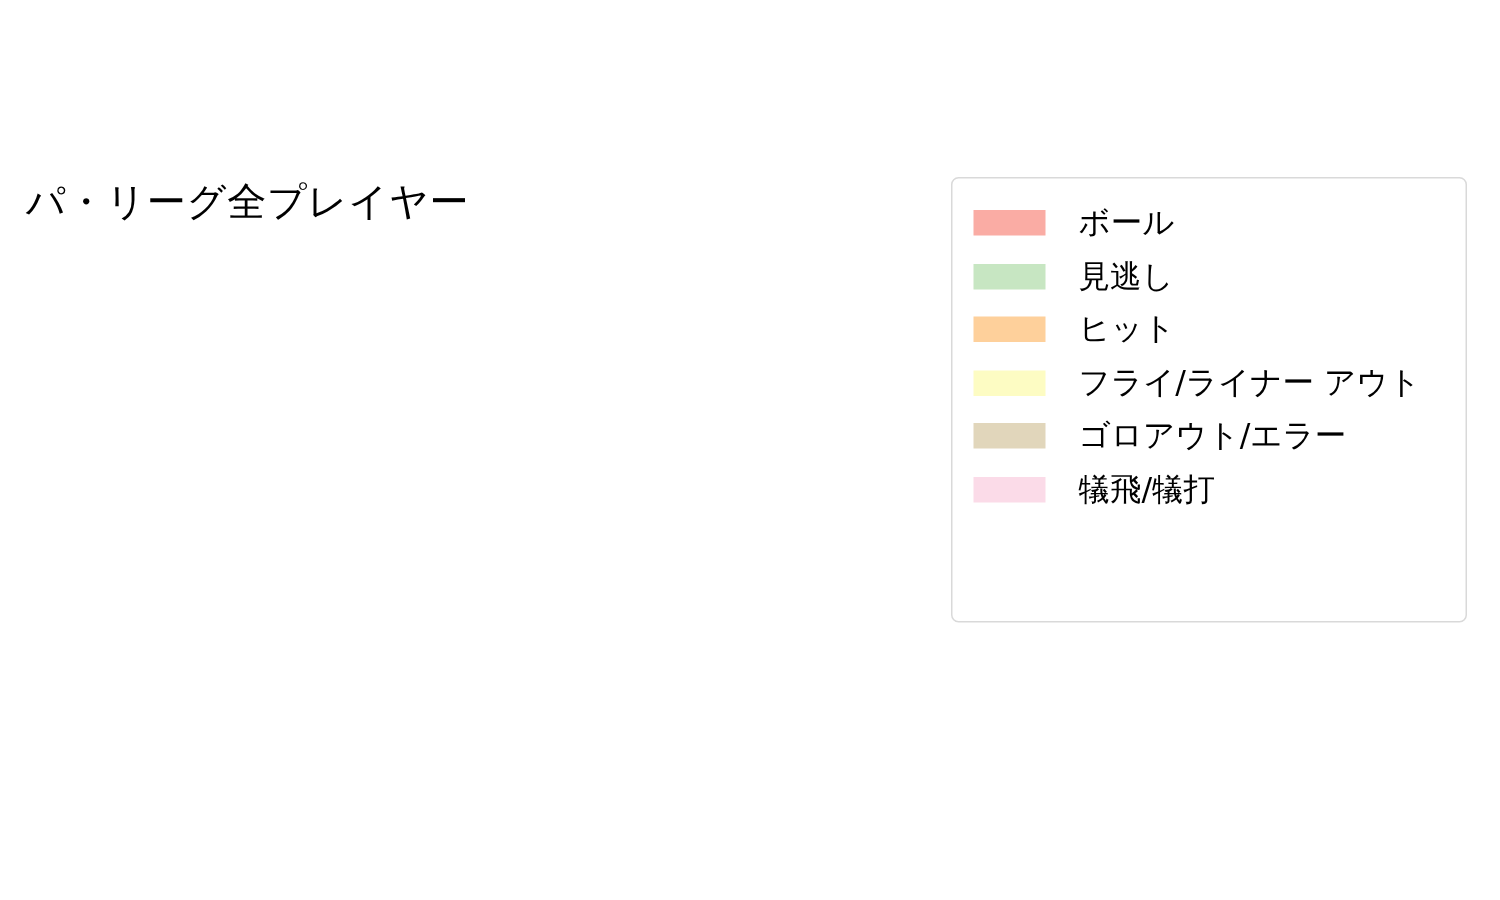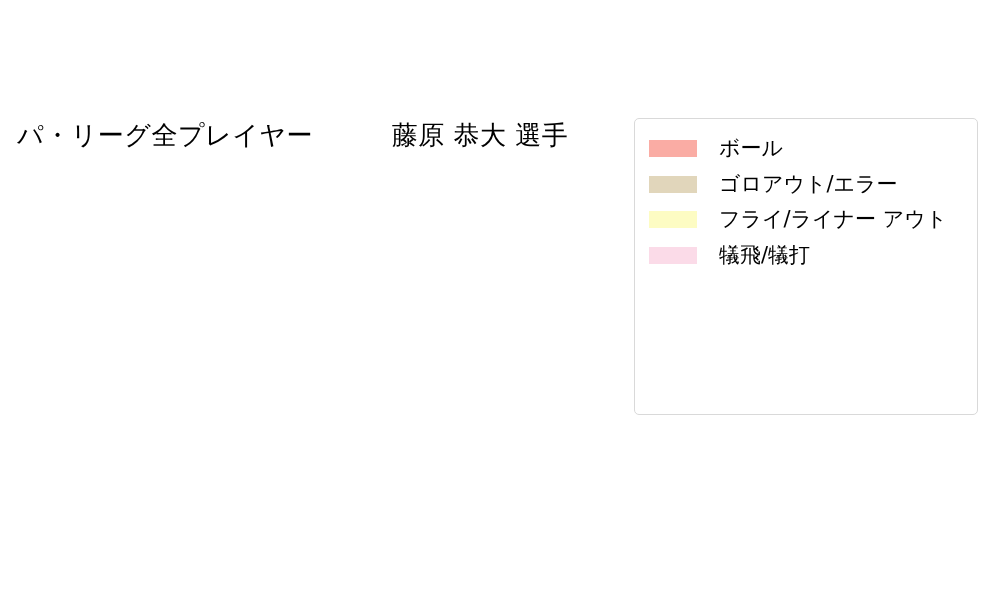--- a/index.html
+++ b/index.html
@@ -96,21 +96,20 @@
 </head>
 <body>
 
 <div id="root">
 
   <div class="panel" id="panel-left">
     <div class="panel-title">パ・リーグ全プレイヤー</div>
   </div>
 
   <div class="panel" id="panel-right">
-    <div class="panel-title">藤原 恭大 選手</div>
     <div class="pie-wrap" id="pie-wrap-right">
       <svg class="pie-svg" viewBox="0 0 230 230" id="svg-right">
           <path d="M 115 115 L 115.000 1.000 A 114 114 0 0 1 207.228 182.008 Z" fill="#faaca4" stroke="#ffffff" stroke-width="1"></path>
           <path d="M 115 115 L 207.228 182.008 A 114 114 0 0 1 90.831 226.409 Z" fill="#aecde3" stroke="#ffffff" stroke-width="1"></path>
           <path d="M 115 115 L 90.831 226.409 A 114 114 0 0 1 1.576 126.441 Z" fill="#c7e6c2" stroke="#ffffff" stroke-width="1"></path>
           <path d="M 115 115 L 1.576 126.441 A 114 114 0 0 1 12.783 64.526 Z" fill="#dcc9e5" stroke="#ffffff" stroke-width="1"></path>
           <path d="M 115 115 L 12.783 64.526 A 114 114 0 0 1 33.383 35.409 Z" fill="#fed09b" stroke="#ffffff" stroke-width="1"></path>
           <path d="M 115 115 L 33.383 35.409 A 114 114 0 0 1 55.741 17.612 Z" fill="#fdfcc3" stroke="#ffffff" stroke-width="1"></path>
           <path d="M 115 115 L 55.741 17.612 A 114 114 0 0 1 112.135 1.036 Z" fill="#e1d6bb" stroke="#ffffff" stroke-width="1"></path>
           <path d="M 115 115 L 112.135 1.036 A 114 114 0 0 1 115.000 1.000 Z" fill="#fbdbe8" stroke="#ffffff" stroke-width="1"></path>
@@ -121,26 +120,34 @@
         </svg>
     </div>
   </div>
 
   <div id="legend">
       <div class="legend-row">
         <span class="legend-swatch" style="background: rgb(250, 172, 164);"></span>
         <span class="legend-label">ボール</span>
       </div>
       <div class="legend-row">
-        <span class="legend-swatch" style="background: rgb(225, 214, 187);"></span>
-        <span class="legend-label">ゴロアウト/エラー</span>
+        <span class="legend-swatch" style="background: rgb(199, 230, 194);"></span>
+        <span class="legend-label">見逃し</span>
+      </div>
+      <div class="legend-row">
+        <span class="legend-swatch" style="background: rgb(254, 208, 155);"></span>
+        <span class="legend-label">ヒット</span>
       </div>
       <div class="legend-row">
         <span class="legend-swatch" style="background: rgb(253, 252, 195);"></span>
         <span class="legend-label">フライ/ライナー アウト</span>
+      </div>
+      <div class="legend-row">
+        <span class="legend-swatch" style="background: rgb(225, 214, 187);"></span>
+        <span class="legend-label">ゴロアウト/エラー</span>
       </div>
       <div class="legend-row">
         <span class="legend-swatch" style="background: rgb(251, 219, 232);"></span>
         <span class="legend-label">犠飛/犠打</span>
       </div>
     </div>
 
 </div>
 
 </body></html>

